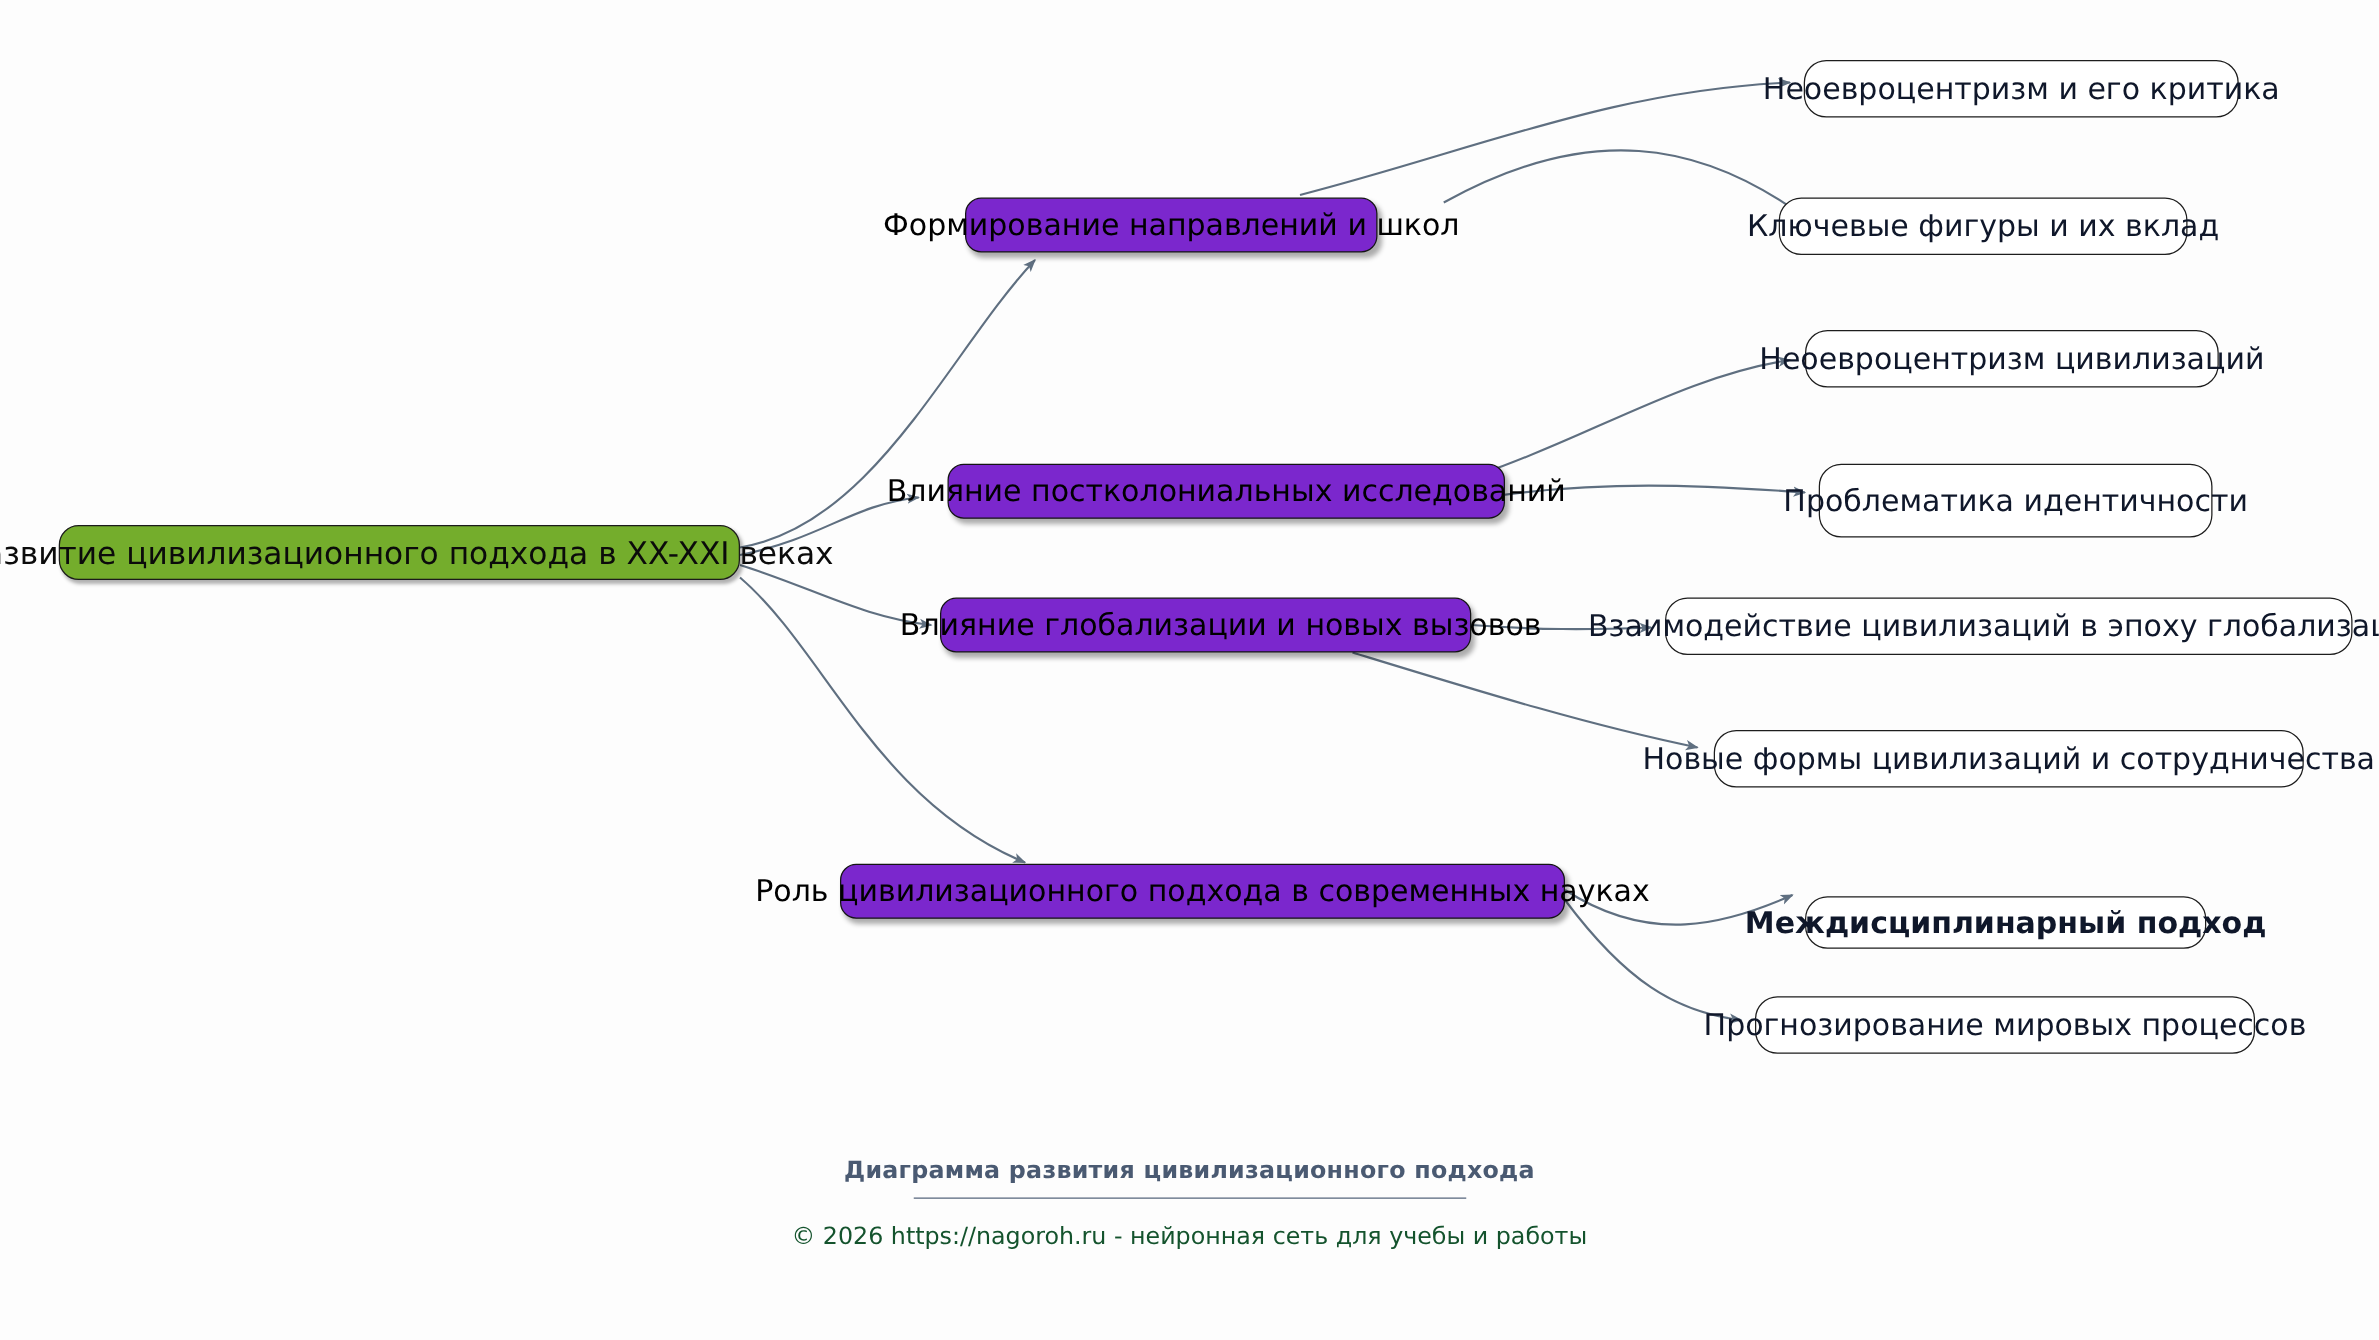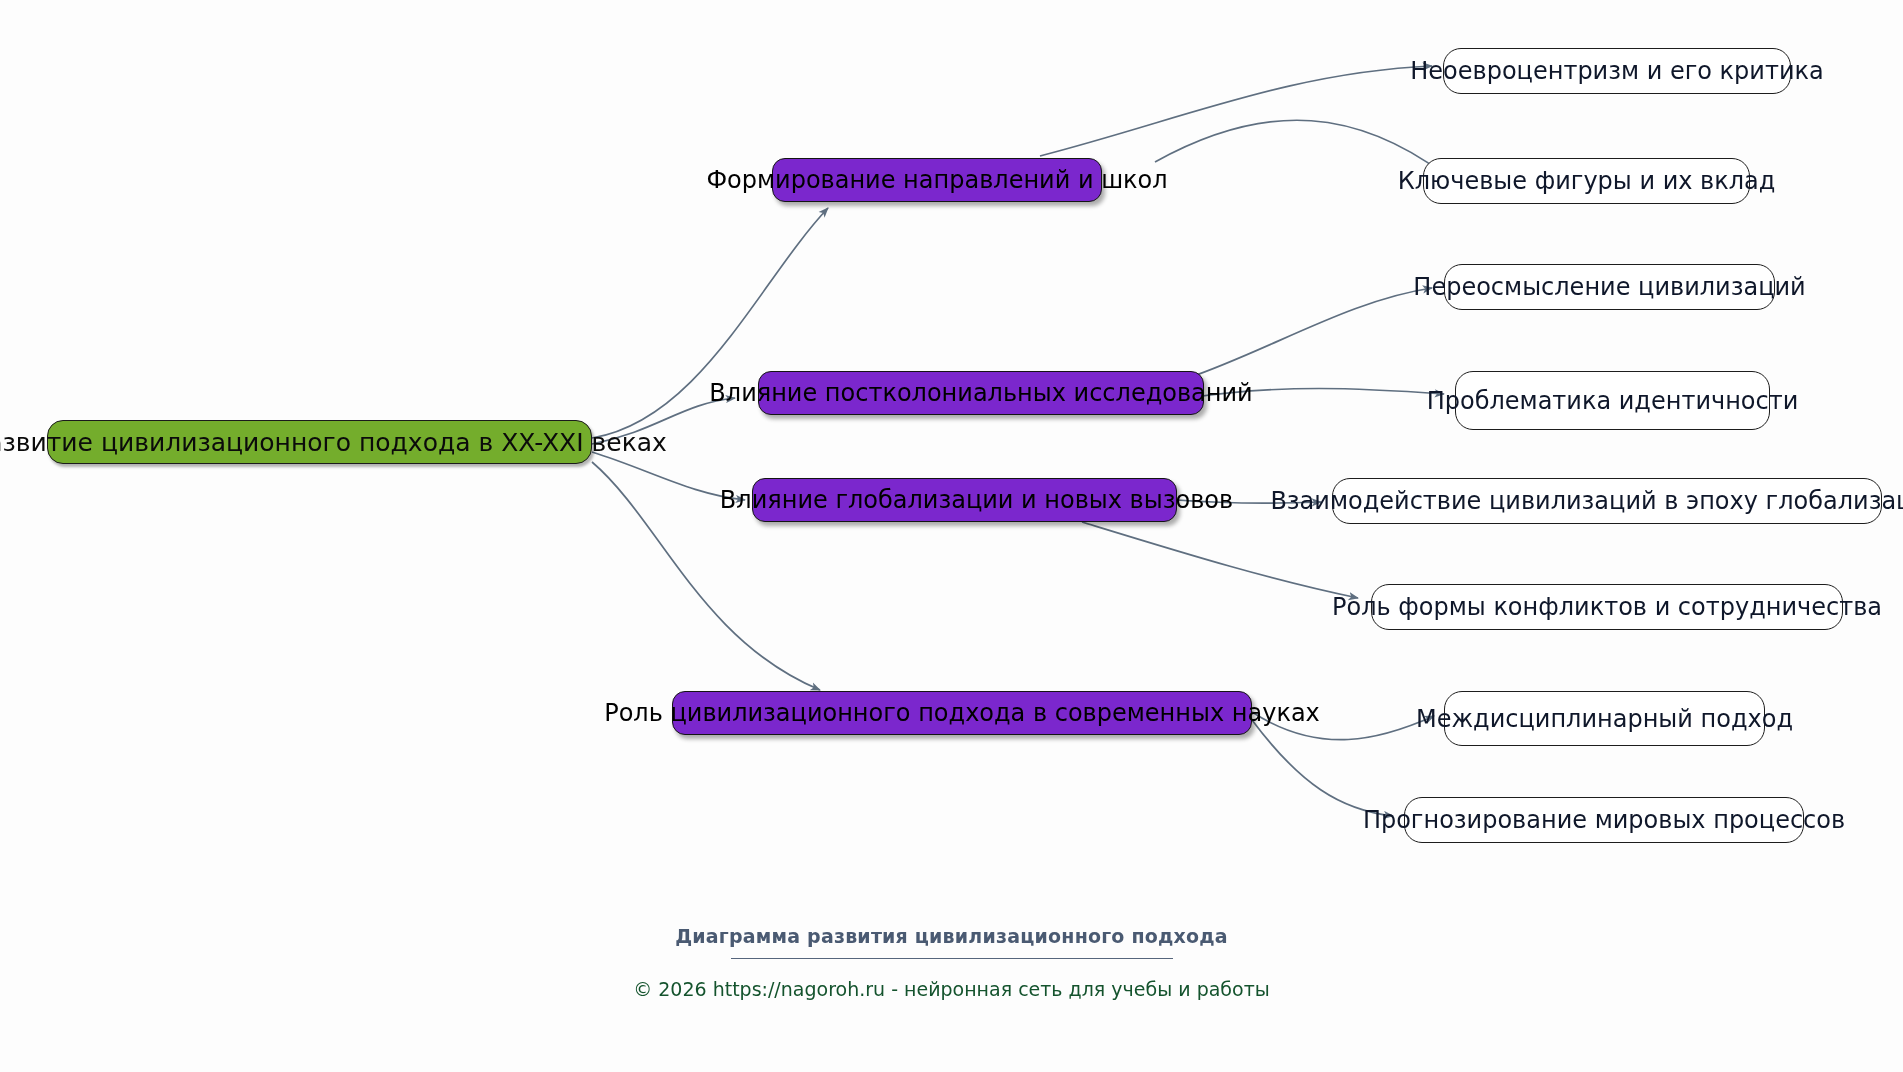--- a/index.html
+++ b/index.html
@@ -149,38 +149,38 @@
       <div class="node node-leaf" style="left: 1443px; top: 48px; width: 348px; height: 46px;">
         <span>Неоевроцентризм и его критика</span>
       </div>
       <div class="node node-leaf" style="left: 1423px; top: 158px; width: 327px; height: 46px;">
         <span>Ключевые фигуры и их вклад</span>
       </div>
       <div class="node node-branch" style="left: 758px; top: 371px; width: 446px; height: 44px;">
         <span>Влияние постколониальных исследований</span>
       </div>
       <div class="node node-leaf" style="left: 1444px; top: 264px; width: 331px; height: 46px;">
-        <span>Переосмысление цивилизаций</span>
+        <span>Неоевроцентризм цивилизаций</span>
       </div>
       <div class="node node-leaf" style="left: 1455px; top: 371px; width: 315px; height: 59px;">
         <span>Проблематика идентичности</span>
       </div>
       <div class="node node-branch" style="left: 752px; top: 478px; width: 425px; height: 44px; padding-left: 40px;">
         <span>Влияние глобализации и новых вызовов</span>
       </div>
       <div class="node node-leaf" style="left: 1332px; top: 478px; width: 550px; height: 46px;">
         <span>Взаимодействие цивилизаций в эпоху глобализации</span>
       </div>
       <div class="node node-leaf" style="left: 1371px; top: 584px; width: 472px; height: 46px;">
-        <span>Роль формы конфликтов и сотрудничества</span>
+        <span>Новые формы цивилизаций и сотрудничества</span>
       </div>
       <div class="node node-branch" style="left: 672px; top: 691px; width: 580px; height: 44px;">
         <span>Роль цивилизационного подхода в современных науках</span>
       </div>
-      <div class="node node-leaf" style="left: 1444px; top: 691px; width: 321px; height: 55px;">
+      <div class="node node-leaf" style="left: 1444px; top: 717px; width: 321px; height: 42px; font-weight: bold;">
         <span>Междисциплинарный подход</span>
       </div>
       <div class="node node-leaf" style="left: 1404px; top: 797px; width: 400px; height: 46px;">
         <span>Прогнозирование мировых процессов</span>
       </div>
     </div>
 
   <div id="footer">
     <div id="footer-title">Диаграмма развития цивилизационного подхода</div>
     <div id="footer-divider"></div>

